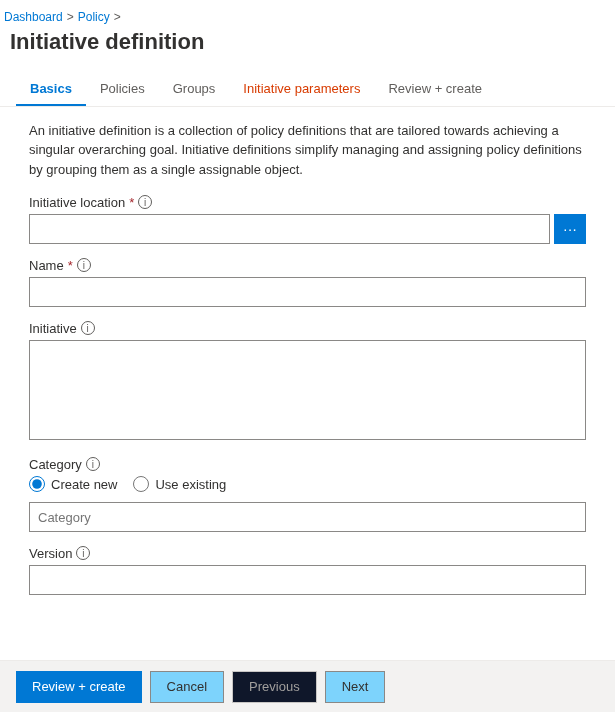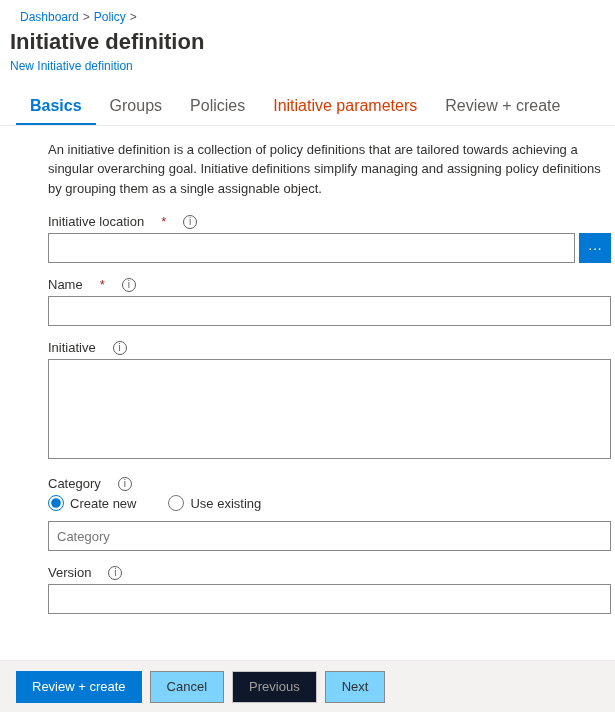--- a/index.html
+++ b/index.html
@@ -8,21 +8,21 @@
       font-size: 13px;
       color: #323130;
       background: #fff;
       width: 615px;
       min-height: 712px;
       overflow-x: hidden;
     }
     .breadcrumb {
       display: flex;
       align-items: center;
-      padding: 10px 20px 4px;
+      padding: 10px 4px 4px;
       font-size: 12px;
       color: #0078d4;
       gap: 4px;
     }
     .breadcrumb span { color: #605e5c; font-size: 12px; }
     .breadcrumb a { color: #0078d4; text-decoration: none; }
     .page-header {
       padding: 0 10px 4px;
     }
     .page-title {
@@ -40,54 +40,52 @@
       display: flex;
       align-items: flex-end;
       border-bottom: 1px solid #edebe9;
       padding: 0 16px;
       margin-top: 12px;
       gap: 0;
       overflow: hidden;
     }
     .tab {
       padding: 8px 14px;
-      font-size: 16px;
+      font-size: 13px;
       color: #605e5c;
       cursor: pointer;
       border-bottom: 2px solid transparent;
       white-space: nowrap;
     }
     .tab.active {
       color: #0078d4;
       border-bottom: 2px solid #0078d4;
       font-weight: 600;
     }
     .tab.highlight {
       color: #d83b01;
     }
     .content-area {
-      padding: 14px 4px;
-      margin-left: 44px;
+      padding: 14px 29px;
     }
     .description-text {
       font-size: 13px;
       color: #323130;
       line-height: 1.5;
       margin-bottom: 16px;
     }
     .field-group {
       margin-bottom: 14px;
     }
     .field-label {
       font-size: 13px;
       color: #323130;
       margin-bottom: 4px;
       display: flex;
-      align-items: center;
-      gap: 17px;
+      gap: 4px;
     }
     .required { color: #a4262c; }
     .info-icon {
       width: 14px;
       height: 14px;
       border-radius: 50%;
       border: 1px solid #605e5c;
       display: inline-flex;
       align-items: center;
       justify-content: center;
@@ -131,21 +129,21 @@
       padding: 6px 8px;
       font-size: 13px;
       color: #323130;
       resize: none;
       outline: none;
       font-family: inherit;
     }
     .radio-group {
       display: flex;
       align-items: center;
-      gap: 32px;
+      gap: 16px;
       margin-bottom: 10px;
     }
     .radio-label {
       display: flex;
       align-items: center;
       gap: 6px;
       cursor: pointer;
       font-size: 13px;
     }
     .radio-label input[type=radio] {
@@ -208,27 +206,26 @@
 
   <div class="breadcrumb">
     <a>Dashboard</a>
     <span>&gt;</span>
     <a>Policy</a>
     <span>&gt;</span>
   </div>
 
   <div class="page-header">
     <div class="page-title">Initiative definition</div>
-    <div class="page-subtitle">New Initiative definition</div>
   </div>
 
   <div class="tabs-bar">
     <div class="tab active">Basics</div>
+    <div class="tab">Policies</div>
     <div class="tab">Groups</div>
-    <div class="tab">Policies</div>
     <div class="tab highlight">Initiative parameters</div>
     <div class="tab">Review + create</div>
   </div>
 
   <div class="content-area">
 
     <p class="description-text">An initiative definition is a collection of policy definitions that are tailored towards achieving a singular overarching goal. Initiative definitions simplify managing and assigning policy definitions by grouping them as a single assignable object.</p>
 
     <div class="field-group">
       <div class="field-label">

